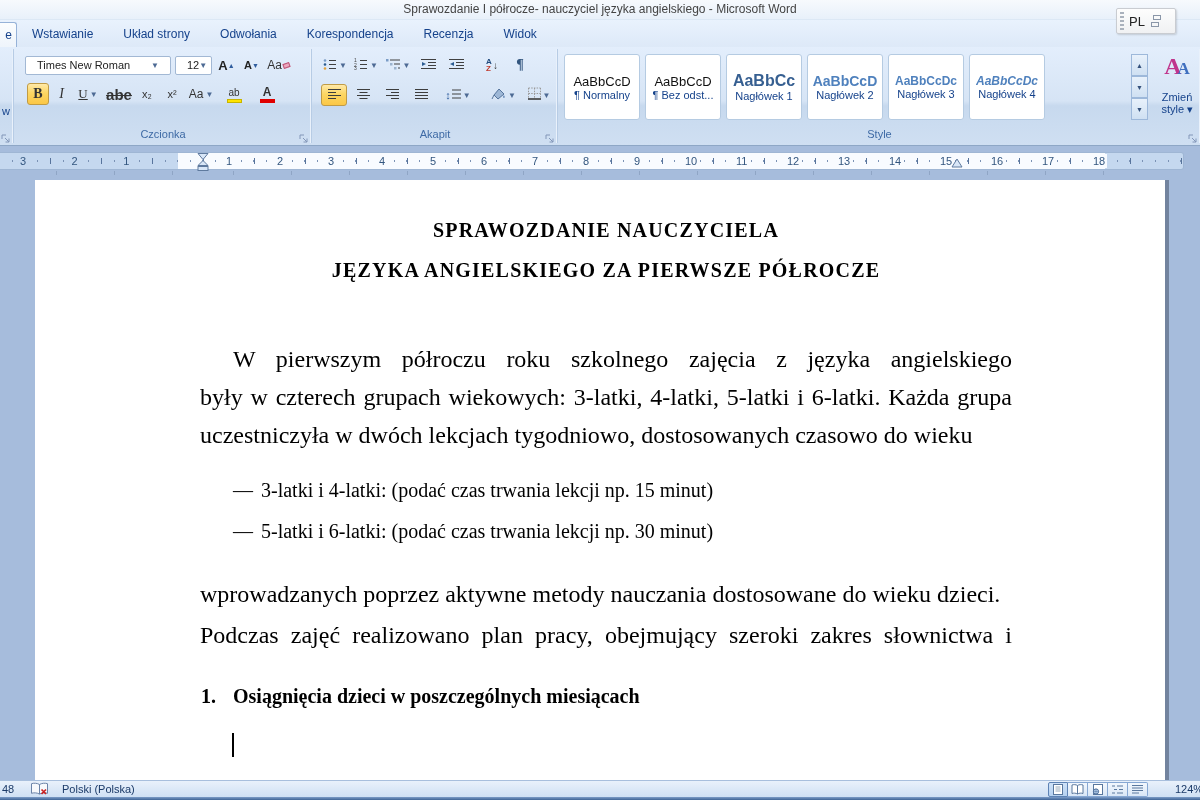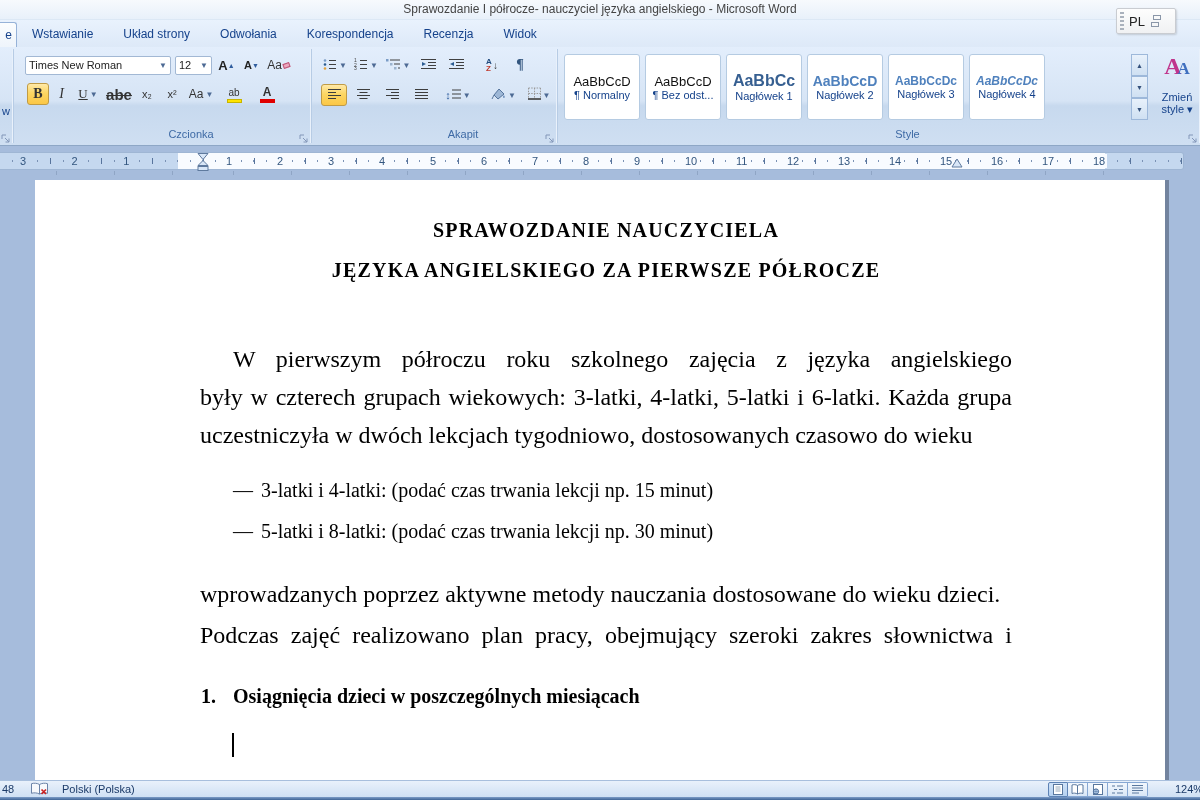--- a/index.html
+++ b/index.html
@@ -31,29 +31,29 @@
     border:1px solid #96b2d8; border-bottom:none; border-left:none; border-radius:0 3px 0 0;
     color:#15428b; font-size:12px; text-align:right; padding:5px 4px 0 0; }
 
   
   .ribbon { position:absolute; left:0; top:47px; width:1200px; height:99px;
     background:linear-gradient(#e3eefc 0%, #d6e4f5 55%, #c7d9ee 60%, #cfdff2 100%);
     border-bottom:1px solid #8ea7c6; }
   .rgroup { position:absolute; top:2px; height:94px; border-right:1px solid #b7cce5;
     box-shadow:inset -1px 0 0 #e9f1fb; }
   .rg-footer { position:absolute; left:0; bottom:1px; width:100%; height:15px;
-    font-size:11px; color:#3e6aa5; text-align:center; line-height:14px;margin-left:28px; }
+    font-size:11px; color:#3e6aa5; text-align:center; line-height:14px; }
   .launcher { position:absolute; right:2px; bottom:2px; width:11px; height:11px; }
   .rrow { display:flex; align-items:center; }
   .rbtn { display:flex; align-items:center; justify-content:center; border:1px solid transparent;
     border-radius:3px; height:22px; color:#333; }
   .rbtn.sel { background:linear-gradient(#ffe9a8,#fcd663 45%,#fbc746); border-color:#c09b45; }
   .drop { font-size:8px; color:#4d6a94; margin-left:2px; }
   .combo { background:#fff; border:1px solid #a2b8d4; border-radius:2px; height:19px;
-    font-size:11px; color:#222; display:flex; align-items:center; padding:0 3px; }
+    font-size:11px; color:#222; display:flex; align-items:center; padding:0 11px; }
   .combo .drop { margin-left:auto; }
 
   
   .g-clip { left:0; width:14px; }
   .clip-w { position:absolute; left:2px; top:56px; font-size:11px; color:#15428b; }
 
   
   .g-font { left:15px; width:297px; }
   .g-font .rrow1 { padding:5px 0 0 10px; gap:4px; }
   .g-font .rrow2 { padding:7px 0 0 12px; gap:3px; }
@@ -442,21 +442,21 @@
     <div class="ln jl">były w czterech grupach wiekowych: 3-latki, 4-latki, 5-latki i 6-latki. Każda grupa</div>
     <div class="ln">uczestniczyła w dwóch lekcjach tygodniowo, dostosowanych czasowo do wieku dzieci:</div>
   </div>
 
   <div class="dlist li1">
     <span>—</span>
     <span>3-latki i 4-latki: (podać czas trwania lekcji np. 15 minut)</span>
   </div>
   <div class="dlist li2">
     <span>—</span>
-    <span>5-latki i 8-latki: (podać czas trwania lekcji np. 30 minut)</span>
+    <span>5-latki i 6-latki: (podać czas trwania lekcji np. 30 minut)</span>
   </div>
 
   <div class="dpara p2">
     <div class="ln">wprowadzanych poprzez aktywne metody nauczania dostosowane do wieku dzieci.</div>
     <div class="ln jl">Podczas zajęć realizowano plan pracy, obejmujący szeroki zakres słownictwa i zwrotów</div>
   </div>
 
   <span class="dheading hnum">1.</span>
   <span class="dheading htxt">Osiągnięcia dzieci w poszczególnych miesiącach</span>
 

